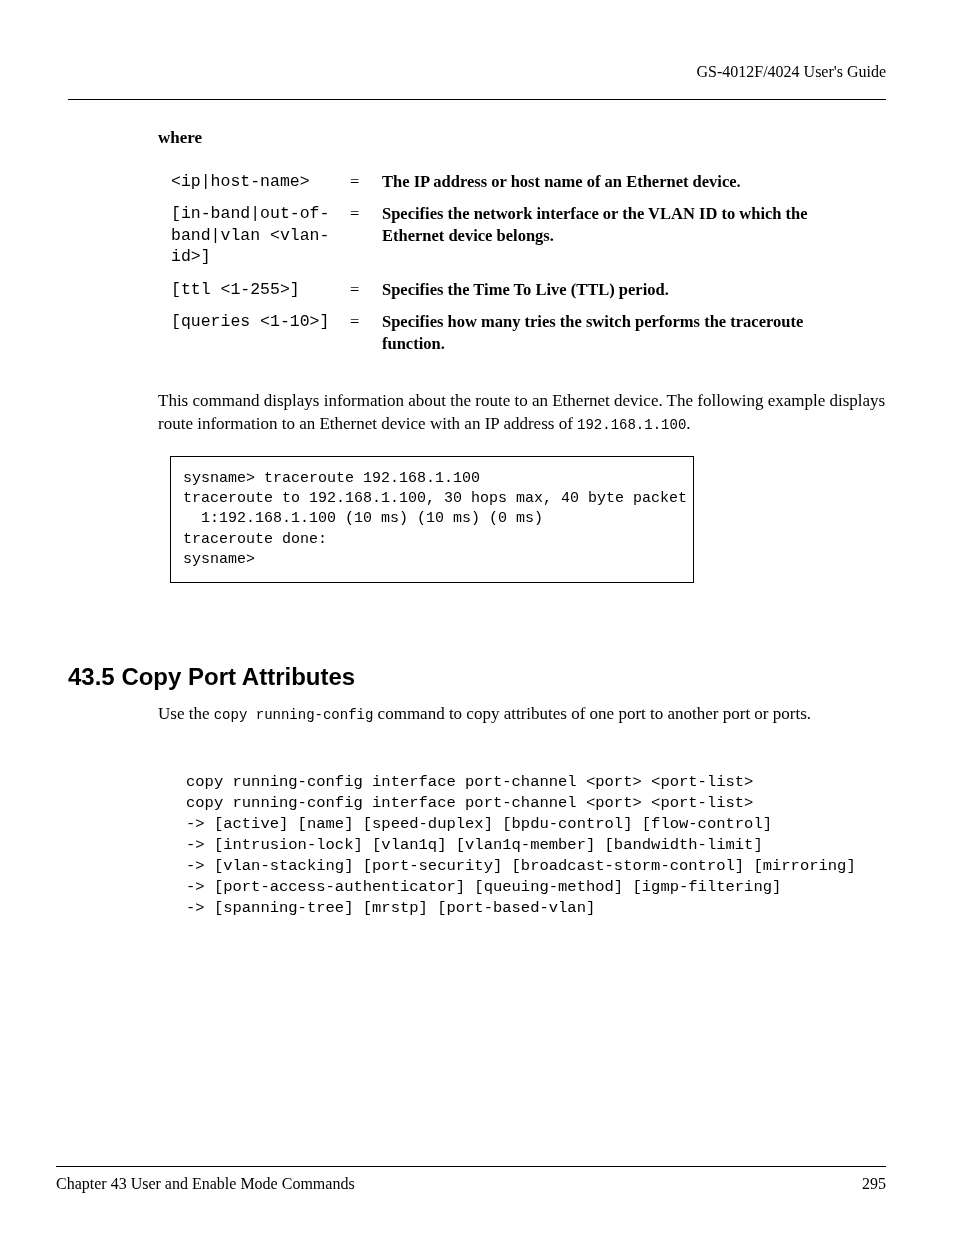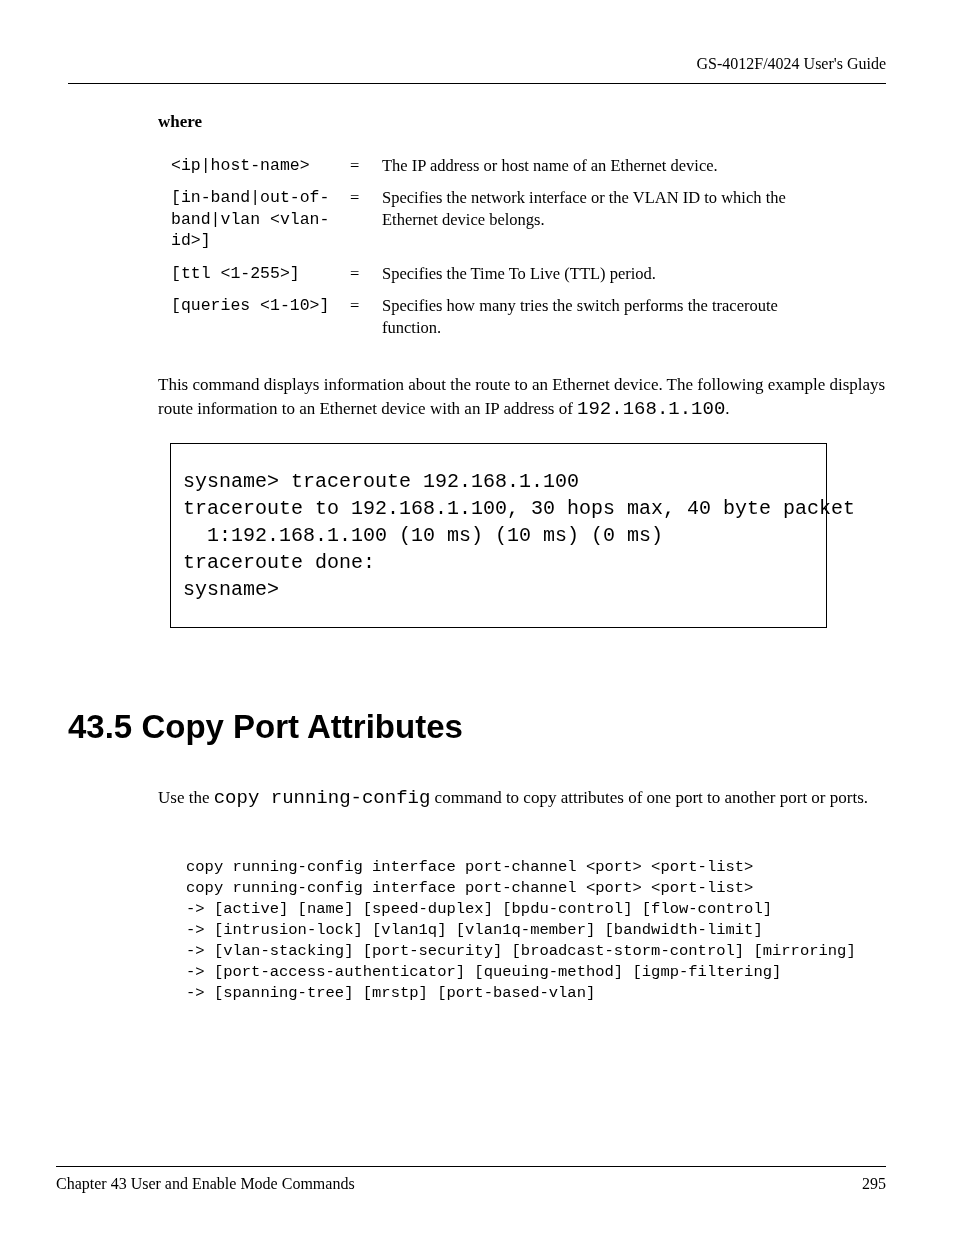--- a/index.html
+++ b/index.html
@@ -17,23 +17,24 @@
   }
   .page {
     padding: 55px 68px 0 68px;
     box-sizing: border-box;
     position: relative;
     height: 100%;
   }
   .header {
     text-align: right;
     font-size: 16px;
-    padding-bottom: 10px;
+    padding-bottom: 18px;
     border-bottom: 1.5px solid #000;
     margin-bottom: 28px;
+    margin-top: 8px;
   }
   .content-indent {
     margin-left: 90px;
   }
   .where {
     margin-bottom: 22px;
     font-weight: bold;
   }
   .param-table {
     border-collapse: collapse;
@@ -51,46 +52,47 @@
     font-size: 15px;
     width: 170px;
     padding-right: 8px;
   }
   .param-col2 {
     width: 30px;
     font-family: "Times New Roman", Times, serif;
   }
   .param-col3 {
     max-width: 450px;
+    font-weight: bold;
   }
   .para {
     margin-bottom: 20px;
     line-height: 1.35;
   }
   .mono-inline {
     font-family: "Courier New", Courier, monospace;
-    font-size: 19px;
+    font-size: 14px;
   }
   .code-box {
     border: 1px solid #000;
     font-family: "Courier New", Courier, monospace;
-    font-size: 20px;
-    padding: 24px 12px;
+    font-size: 15px;
+    padding: 12px 12px;
     white-space: pre;
     line-height: 1.35;
     margin-left: 12px;
     margin-bottom: 80px;
     box-sizing: border-box;
-    width: 657px;
+    width: 524px;
   }
   .h2 {
     font-family: Arial, Helvetica, sans-serif;
-    font-size: 33px;
+    font-size: 24px;
     font-weight: bold;
-    margin-bottom: 40px;
+    margin-bottom: 12px;
     padding-left: 0;
   }
   .syntax-block {
     font-family: "Courier New", Courier, monospace;
     font-size: 15.5px;
     white-space: pre;
     line-height: 1.35;
     margin-left: 28px;
     margin-top: 46px;
   }

